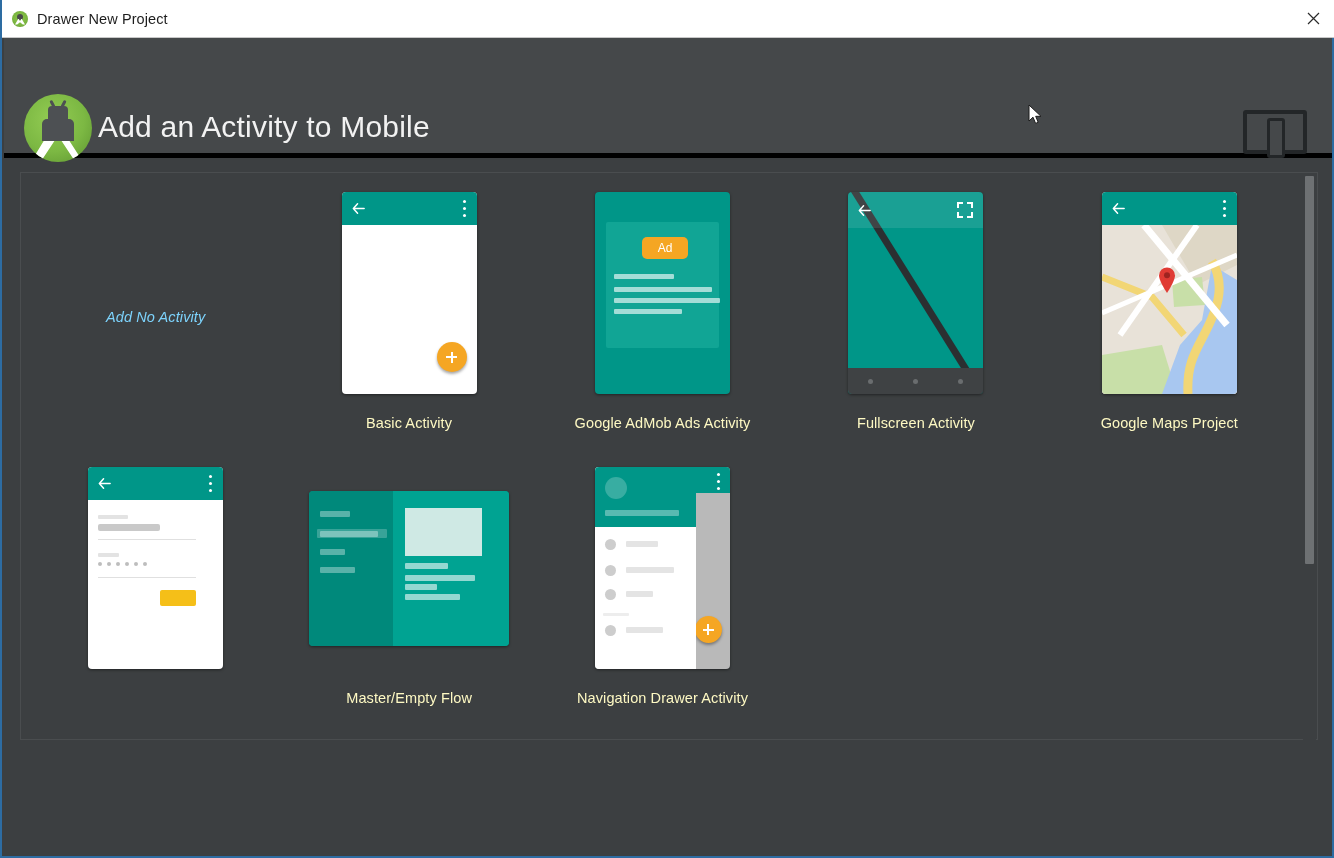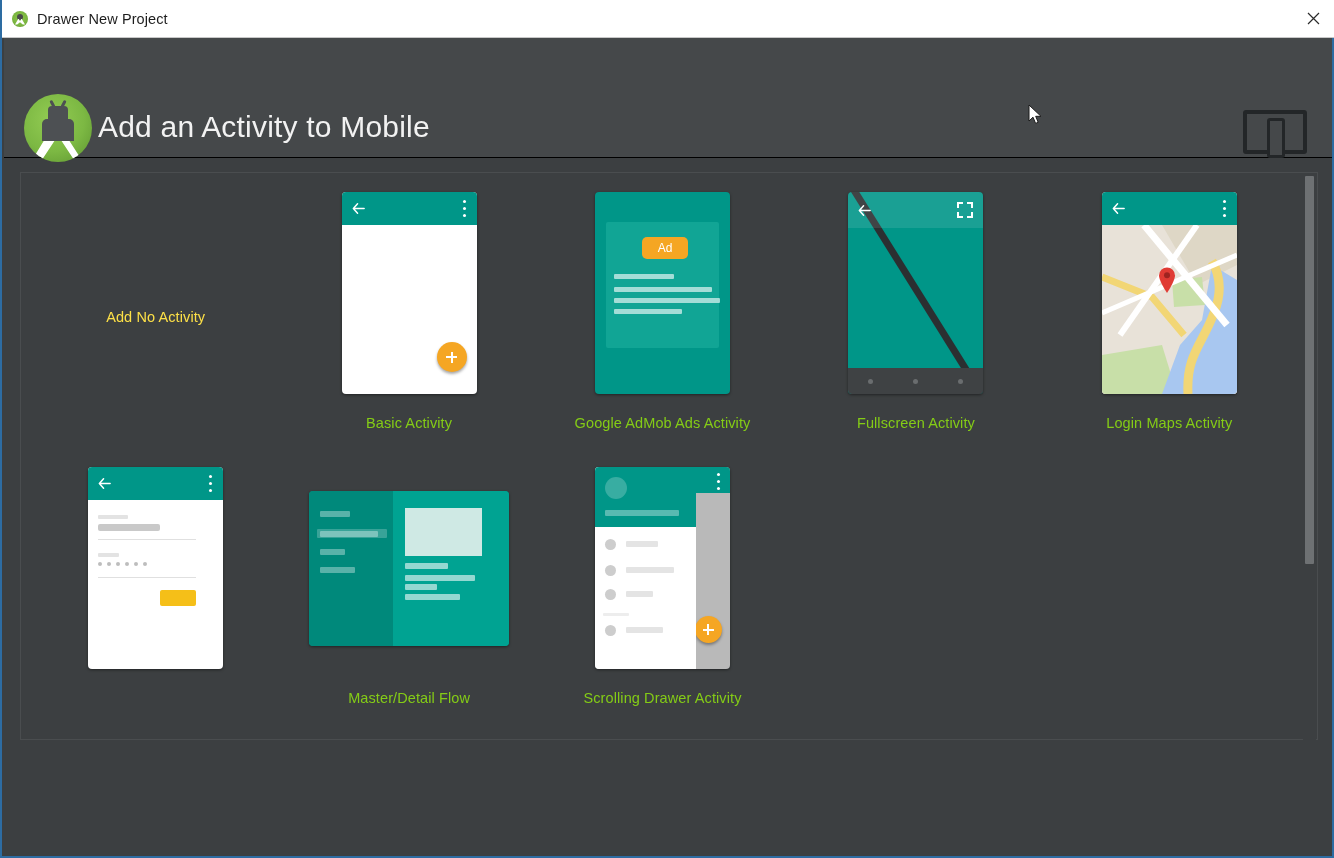--- a/index.html
+++ b/index.html
@@ -50,21 +50,21 @@
     display: flex; align-items: center; justify-content: center;
     cursor: pointer;
   }
   .titlebar-close svg { display: block; }
 
   
   .header {
     position: absolute; left: 2px; top: 38px;
     width: 1328px; height: 120px;
     background: #45484a;
-    border-bottom: 1px solid #000000;
+    border-bottom: 5px solid #000000;
   }
   .header-logo {
     position: absolute; left: 20px; top: 56px;
     width: 68px; height: 68px; border-radius: 50%;
     background: radial-gradient(circle at 42% 38%, #93cc53 0%, #7cb843 55%, #5c9330 100%);
     overflow: hidden;
   }
   .header-logo .hl-head {
     position: absolute; left: 24px; top: 12px;
     width: 20px; height: 20px; border-radius: 4px;
@@ -142,26 +142,26 @@
     display: flex; flex-direction: column;
     align-items: center; justify-content: flex-start;
     cursor: pointer;
   }
   .cell .thumb-wrap {
     height: 228px; width: 100%;
     display: flex; align-items: center; justify-content: center;
   }
   .cell .caption {
     width: 100%; text-align: center;
-    font-size: 14.5px; color: #84cc16;
+    font-size: 14.5px; color: #fef9c3;
     padding: 6px 4px; line-height: 20px;
     letter-spacing: .1px;
   }
   .cell.no-thumb { justify-content: center; height: 275px; }
-  .cell.no-thumb .caption { color: #fde047; }
+  .cell.no-thumb .caption { color: #7dd3fc; font-style: italic; }
   .cell.selected { outline: 1px solid #5a7ab5; outline-offset: -1px; }
   .cell.selected .caption { background: #4a6ca8; color: #ffffff; }
 
   
   .phone {
     position: relative;
     width: 135px; height: 202px;
     border-radius: 4px; overflow: hidden;
     background: #ffffff;
     box-shadow: 0 1px 3px rgba(0,0,0,.45);
@@ -419,21 +419,21 @@
                   <path d="M95 0 L18 110" stroke="#ffffff" stroke-width="6" fill="none"></path>
                   <path d="M0 88 L135 30" stroke="#ffffff" stroke-width="5" fill="none"></path>
                 </svg>
                 <svg class="map-pin" viewBox="0 0 18 26">
                   <path d="M9 26 C9 26 17 14 17 8.5 A8 8 0 1 0 1 8.5 C1 14 9 26 9 26 Z" fill="#e03b34"></path>
                   <circle cx="9" cy="8.3" r="3" fill="#9e2420"></circle>
                 </svg>
               </div>
             </div>
           </div>
-          <div class="caption">Login Maps Activity</div>
+          <div class="caption">Google Maps Project</div>
         </div>
 
         <div class="cell">
           <div class="thumb-wrap">
             <div class="phone">
               <div class="appbar"></div>
               <svg class="back-arrow" viewBox="0 0 16 16">
                 <path d="M14 8 H3 M7 3 L2.5 8 L7 13" stroke="#fff" stroke-width="1.6" fill="none" stroke-linecap="round" stroke-linejoin="round"></path>
               </svg>
               <div class="dots3">
@@ -471,21 +471,21 @@
               </div>
               <div class="md-right">
                 <div class="md-box"></div>
                 <div class="md-line" style="left:12px; top:72px; width:43px;"></div>
                 <div class="md-line" style="left:12px; top:84px; width:70px;"></div>
                 <div class="md-line" style="left:12px; top:93px; width:32px;"></div>
                 <div class="md-line" style="left:12px; top:103px; width:55px;"></div>
               </div>
             </div>
           </div>
-          <div class="caption">Master/Detail Flow</div>
+          <div class="caption">Master/Empty Flow</div>
         </div>
 
         <div class="cell">
           <div class="thumb-wrap">
             <div class="nd-root">
               <div class="nd-appbar"></div>
               <div class="dots3" style="top:6px; right:9px;">
                   <i></i>
                   <i></i>
                   <i></i>
@@ -503,21 +503,21 @@
                 <div class="nd-row-ic" style="left:10px; top:98px;"></div>
                 <div class="nd-row-tx" style="left:31px; top:100px; width:48px;"></div>
                 <div class="nd-row-ic" style="left:10px; top:122px;"></div>
                 <div class="nd-row-tx" style="left:31px; top:124px; width:27px;"></div>
                 <div class="nd-div" style="top:146px; width:26px;"></div>
                 <div class="nd-row-ic" style="left:10px; top:158px;"></div>
                 <div class="nd-row-tx" style="left:31px; top:160px; width:37px;"></div>
               </div>
             </div>
           </div>
-          <div class="caption">Scrolling Drawer Activity</div>
+          <div class="caption">Navigation Drawer Activity</div>
         </div>
 
 
       </div>
     </div>
 
     <div class="scrollbar-track">
       <div class="scrollbar-thumb" style="height: 388px; top: 2px;"></div>
     </div>
   </div>

